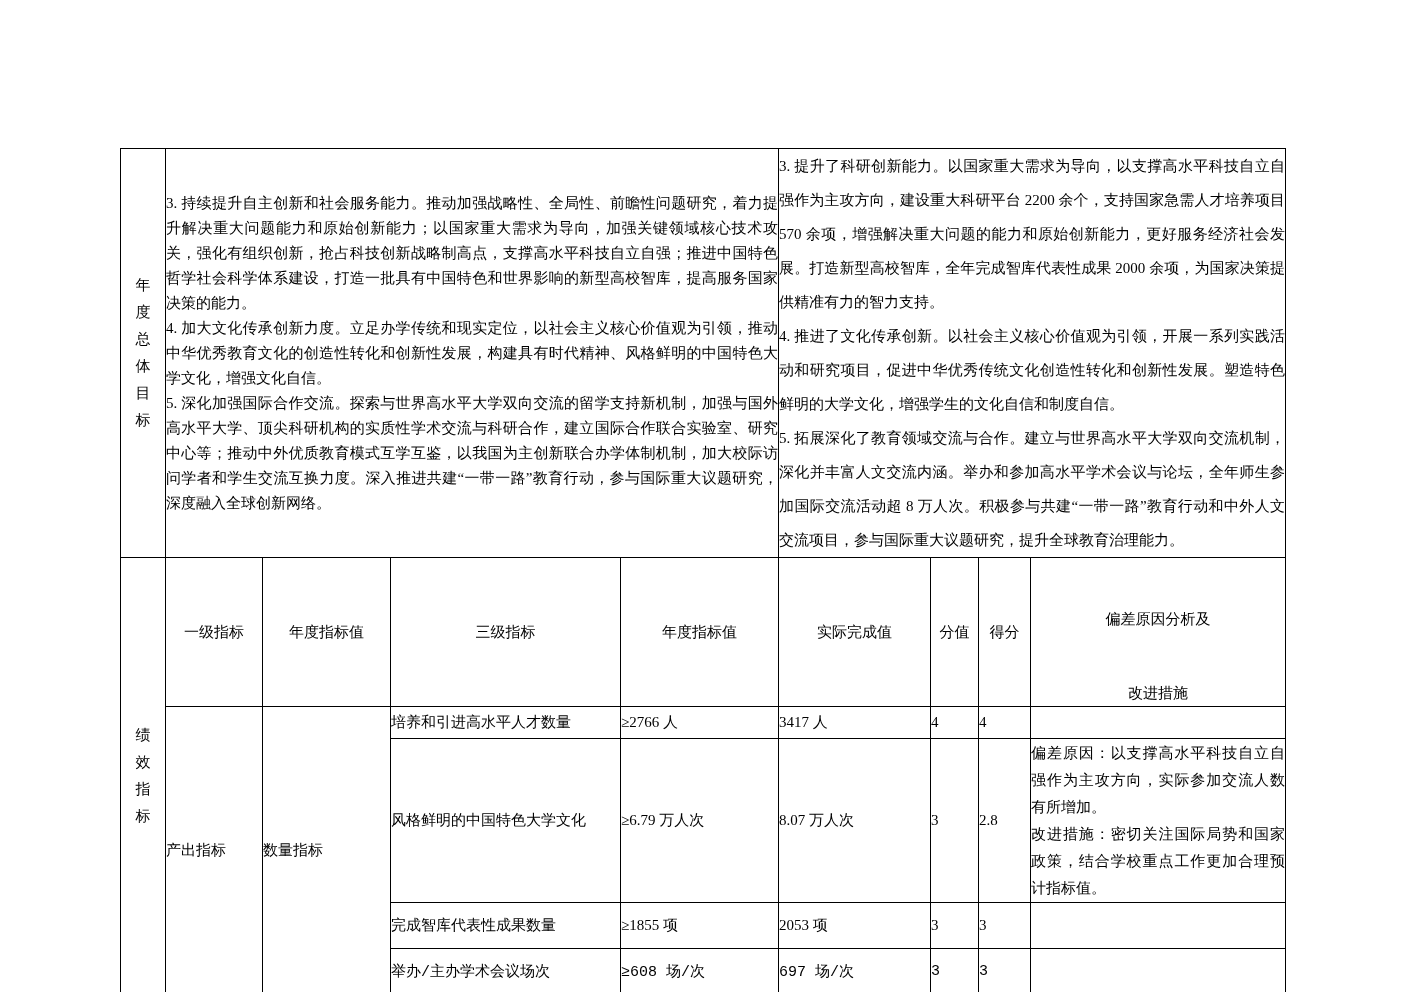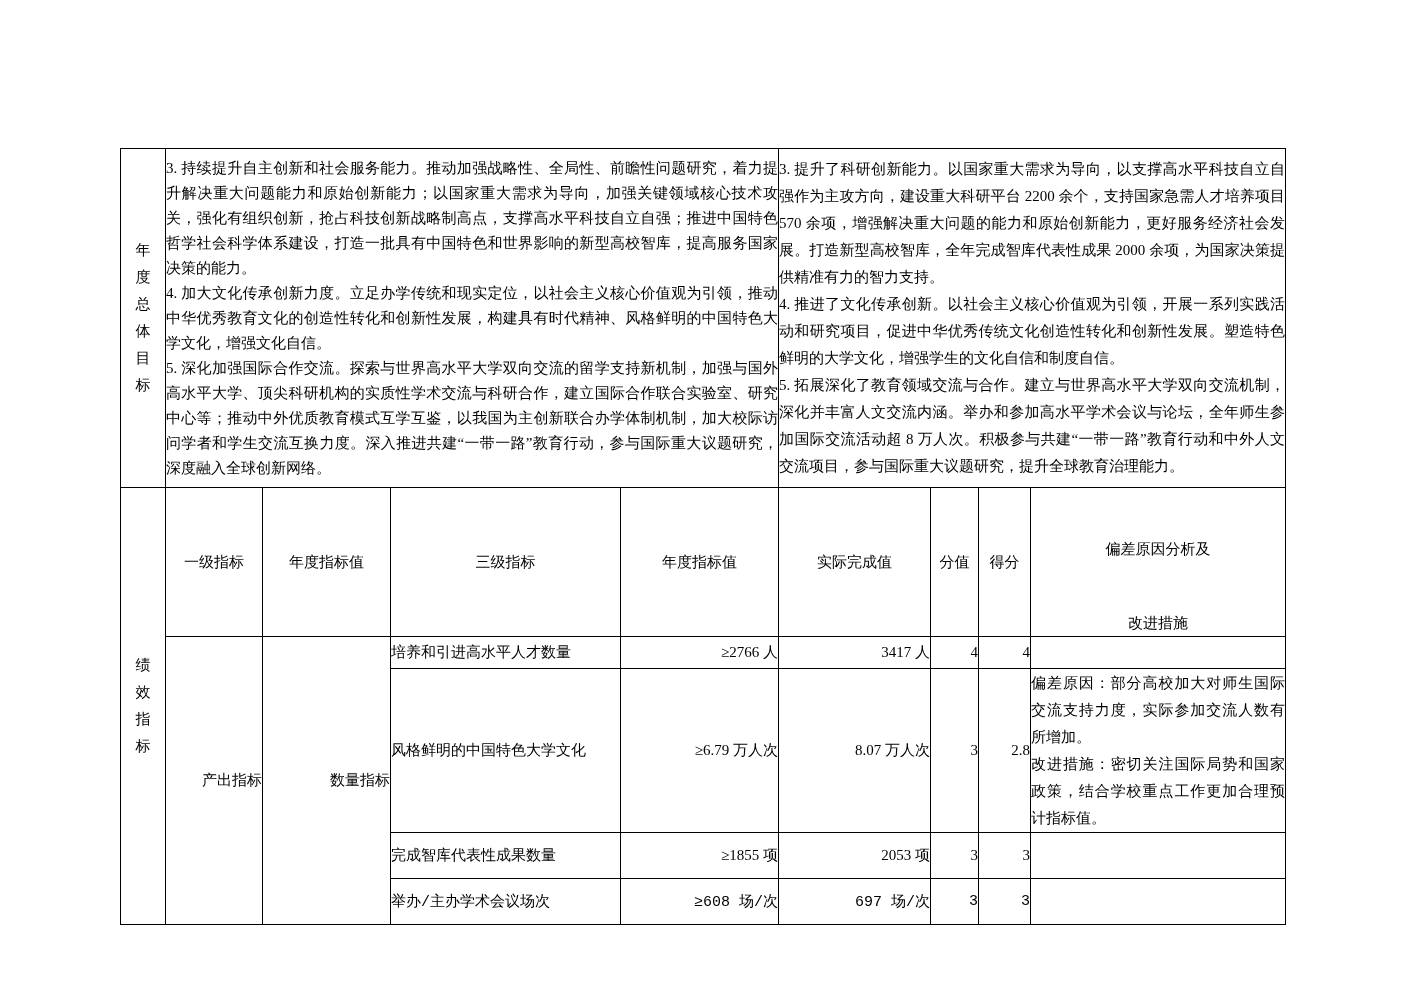--- a/index.html
+++ b/index.html
@@ -41,26 +41,26 @@
     text-align: center;
     word-break: break-all;
   }
   
   td.goal-cell {
     vertical-align: top;
     text-align: justify;
     padding: 3px 7px 3px 8px;
   }
   td.goal-cell-left  { line-height: 25px; }
-  td.goal-cell-right { line-height: 27px; }
+  td.goal-cell-right { line-height: 34px; }
   td.goal-cell p { margin: 0; }
   
   td.hdr { text-align: center; line-height: 22px; }
   td.hdr .hdr-line { line-height: 26px; margin-top: 48px; }
-  td.center-cell { text-align: right; }
+  td.center-cell { text-align: left; }
   td.indicator-cell {
     text-align: left;
     padding-left: 10px;
     padding-right: 6px;
   }
   td.dev-cell {
     vertical-align: top;
     text-align: justify;
     padding: 4px 8px;
     line-height: 27px;
@@ -146,21 +146,21 @@
       <td class="dev-cell"></td>
     </tr>
 
     <tr class="r-2">
       <td class="indicator-cell">风格鲜明的中国特色大学文化</td>
       <td class="center-cell">≥6.79 万人次</td>
       <td class="center-cell">8.07 万人次</td>
       <td class="center-cell">3</td>
       <td class="center-cell">2.8</td>
       <td class="dev-cell">
-        <p>偏差原因：部分高校加大对师生国际交流支持力度，实际参加交流人数有所增加。</p>
+        <p>偏差原因：以支撑高水平科技自立自强作为主攻方向，实际参加交流人数有所增加。</p>
         <p>改进措施：密切关注国际局势和国家政策，结合学校重点工作更加合理预计指标值。</p>
       </td>
     </tr>
 
     <tr class="r-3">
       <td class="indicator-cell">完成智库代表性成果数量</td>
       <td class="center-cell">≥1855 项</td>
       <td class="center-cell">2053 项</td>
       <td class="center-cell">3</td>
       <td class="center-cell">3</td>

